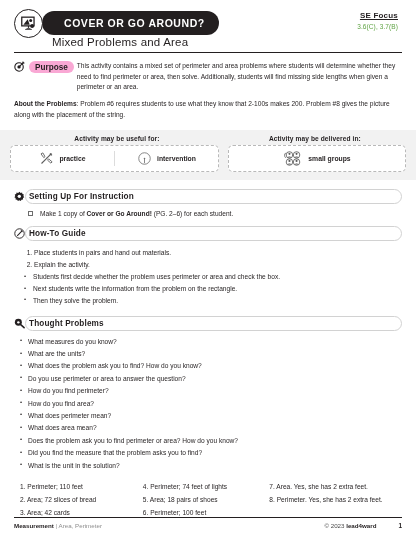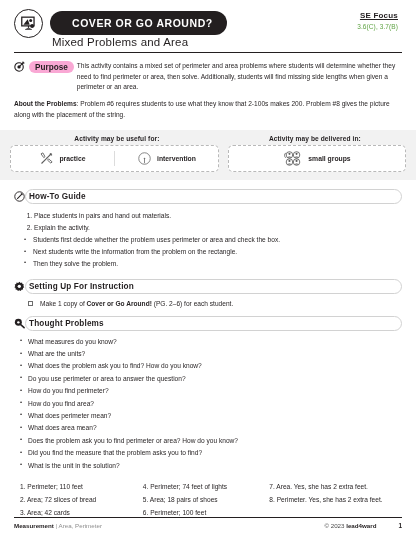--- a/index.html
+++ b/index.html
@@ -15,21 +15,21 @@
 
   
   .header { position:relative; height:50px; }
   .logo-badge {
     position:absolute; left:0; top:9px;
     width:29px; height:29px; border-radius:50%;
     background:#fff; border:1.6px solid #231f20;
     display:flex; align-items:center; justify-content:center; z-index:3;
   }
   .title-pill {
-    position:absolute; left:36px; top:11px;
+    position:absolute; left:28px; top:11px;
     height:24px; min-width:176px;
     background:#231f20; border-radius:12px;
     display:flex; align-items:center;
     padding:0 14px 0 22px;
     z-index:2;
   }
   .title-pill span {
     color:#fff; font-size:10.5px; font-weight:bold; letter-spacing:.55px;
     white-space:nowrap;
   }
@@ -232,53 +232,53 @@
         </div>
       </div>
     </div>
   </div>
 
   <div class="section">
     <div class="sec-head">
       <div class="sec-bar"></div>
       <span class="sec-icon">
         <svg width="11" height="11" viewBox="0 0 24 24">
+          <path d="M12 1.6 L14.3 4.1 L17.6 3.2 L18.4 6.5 L21.6 7.6 L20.4 10.8 L22.4 13.5 L19.6 15.4 L19.8 18.8 L16.4 19 L14.6 21.9 L11.6 20.4 L8.6 21.9 L6.8 19 L3.4 18.8 L3.6 15.4 L0.8 13.5 L2.8 10.8 L1.6 7.6 L4.8 6.5 L5.6 3.2 L8.9 4.1 Z" fill="#231f20"></path>
+          <circle cx="11.6" cy="11.6" r="3.6" fill="#fff"></circle>
+        </svg>
+      </span>
+      <span class="sec-title">Setting Up For Instruction</span>
+    </div>
+    <div class="check-row">
+      <span class="checkbox"></span>
+      <span class="check-text"><span>Make 1 copy of </span><b>Cover or Go Around!</b><span> (PG. 2–6) for each student.</span></span>
+    </div>
+  </div>
+
+  <div class="section">
+    <div class="sec-head">
+      <div class="sec-bar"></div>
+      <span class="sec-icon">
+        <svg width="11" height="11" viewBox="0 0 24 24">
           <circle cx="12" cy="12" r="10.3" fill="none" stroke="#231f20" stroke-width="2"></circle>
           <path d="M7 17 L17 7" stroke="#231f20" stroke-width="2.2"></path>
           <path d="M15.4 5.4 L18.6 8.6" stroke="#231f20" stroke-width="2.2"></path>
         </svg>
       </span>
       <span class="sec-title">How-To Guide</span>
     </div>
     <ol class="steps">
       <li>Place students in pairs and hand out materials.</li>
       <li>Explain the activity.</li>
     </ol>
     <ul class="sub">
       <li>Students first decide whether the problem uses perimeter or area and check the box.</li>
       <li>Next students write the information from the problem on the rectangle.</li>
       <li>Then they solve the problem.</li>
     </ul>
-  </div>
-
-  <div class="section">
-    <div class="sec-head">
-      <div class="sec-bar"></div>
-      <span class="sec-icon">
-        <svg width="11" height="11" viewBox="0 0 24 24">
-          <path d="M12 1.6 L14.3 4.1 L17.6 3.2 L18.4 6.5 L21.6 7.6 L20.4 10.8 L22.4 13.5 L19.6 15.4 L19.8 18.8 L16.4 19 L14.6 21.9 L11.6 20.4 L8.6 21.9 L6.8 19 L3.4 18.8 L3.6 15.4 L0.8 13.5 L2.8 10.8 L1.6 7.6 L4.8 6.5 L5.6 3.2 L8.9 4.1 Z" fill="#231f20"></path>
-          <circle cx="11.6" cy="11.6" r="3.6" fill="#fff"></circle>
-        </svg>
-      </span>
-      <span class="sec-title">Setting Up For Instruction</span>
-    </div>
-    <div class="check-row">
-      <span class="checkbox"></span>
-      <span class="check-text"><span>Make 1 copy of </span><b>Cover or Go Around!</b><span> (PG. 2–6) for each student.</span></span>
-    </div>
   </div>
 
   <div class="section">
     <div class="sec-head">
       <div class="sec-bar"></div>
       <span class="sec-icon">
         <svg width="11" height="11" viewBox="0 0 24 24">
           <circle cx="9.5" cy="9.5" r="7.6" fill="#231f20"></circle>
           <circle cx="9.5" cy="9.5" r="2.6" fill="#fff"></circle>
           <path d="M14.6 14.6 L22 21" stroke="#231f20" stroke-width="3.4" stroke-linecap="round"></path>

